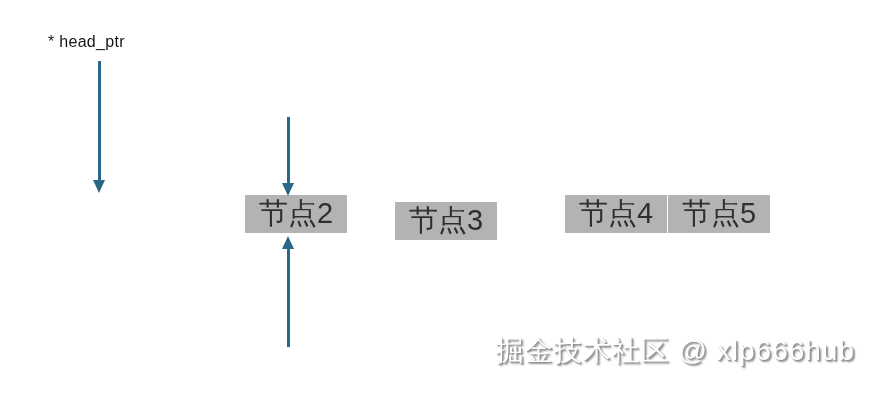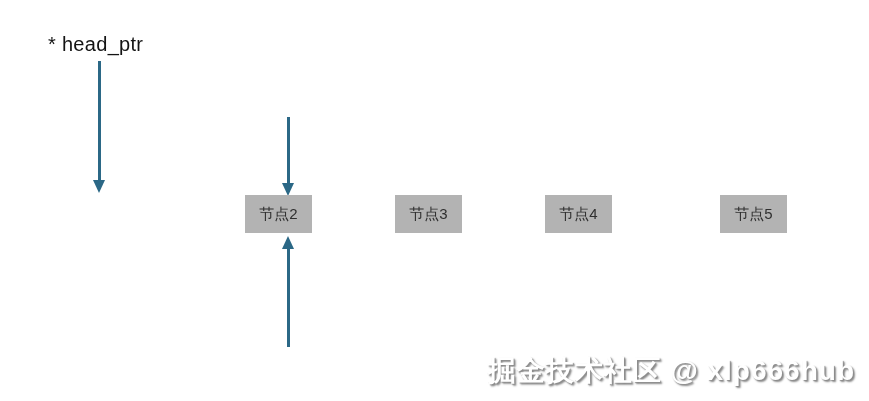--- a/index.html
+++ b/index.html
@@ -14,73 +14,73 @@
   .canvas{
     position:relative;
     width:869px;height:401px;
     background:#ffffff;
     overflow:hidden;
     font-family:"Liberation Sans", sans-serif;
   }
   .label{
     position:absolute;
     color:var(--label-text);
-    font-size:20px;
+    font-size:16px;
     letter-spacing:0.3px;
     white-space:nowrap;
   }
   .node{
     position:absolute;
     top:195px;
-    width:67px;height:38px;
+    width:102px;height:38px;
     background:var(--node-bg);
     color:var(--node-text);
     display:flex;align-items:center;justify-content:center;
-    font-size:15px;
+    font-size:29px;
     white-space:nowrap;
   }
   .vline{
     position:absolute;
     width:3px;
     background:var(--arrow);
   }
   .tri{
     position:absolute;
     width:0;height:0;
     border-left:6px solid transparent;
     border-right:6px solid transparent;
   }
   .tri-down{border-top:13px solid var(--arrow);}
   .tri-up{border-bottom:13px solid var(--arrow);}
   .watermark{
     position:absolute;
-    top:352px;right:14px;
+    top:332px;right:14px;
     font-size:28px;
-    font-weight:bold;
+    font-weight:normal;
     color:var(--wm);
     text-shadow:2px 2px 2px var(--wm-shadow), 1px 1px 1px #9a9a9a;
     letter-spacing:1px;
     white-space:nowrap;
   }
 </style>
 </head>
 <body>
 
 <div class="canvas">
 
   <div class="label" style="left:48px;top:33px;">* head_ptr</div>
   <div class="vline" style="left:98px;top:61px;height:120px;"></div>
   <div class="tri tri-down" style="left:93px;top:180px;"></div>
 
   <div class="vline" style="left:287px;top:117px;height:67px;"></div>
   <div class="tri tri-down" style="left:282px;top:183px;"></div>
 
   <div class="node" style="left:245px;">节点2</div>
-  <div class="node" style="left:395px;">节点3</div>
-  <div class="node" style="left:545px;">节点4</div>
-  <div class="node" style="left:720px;">节点5</div>
+  <div class="node" style="left:395px;margin-top:7px;">节点3</div>
+  <div class="node" style="left:565px;">节点4</div>
+  <div class="node" style="left:668px;">节点5</div>
 
   <div class="tri tri-up" style="left:282px;top:236px;"></div>
   <div class="vline" style="left:287px;top:248px;height:99px;"></div>
 
   <div class="watermark">掘金技术社区 @ xlp666hub</div>
 
 </div>
 
 </body></html>

